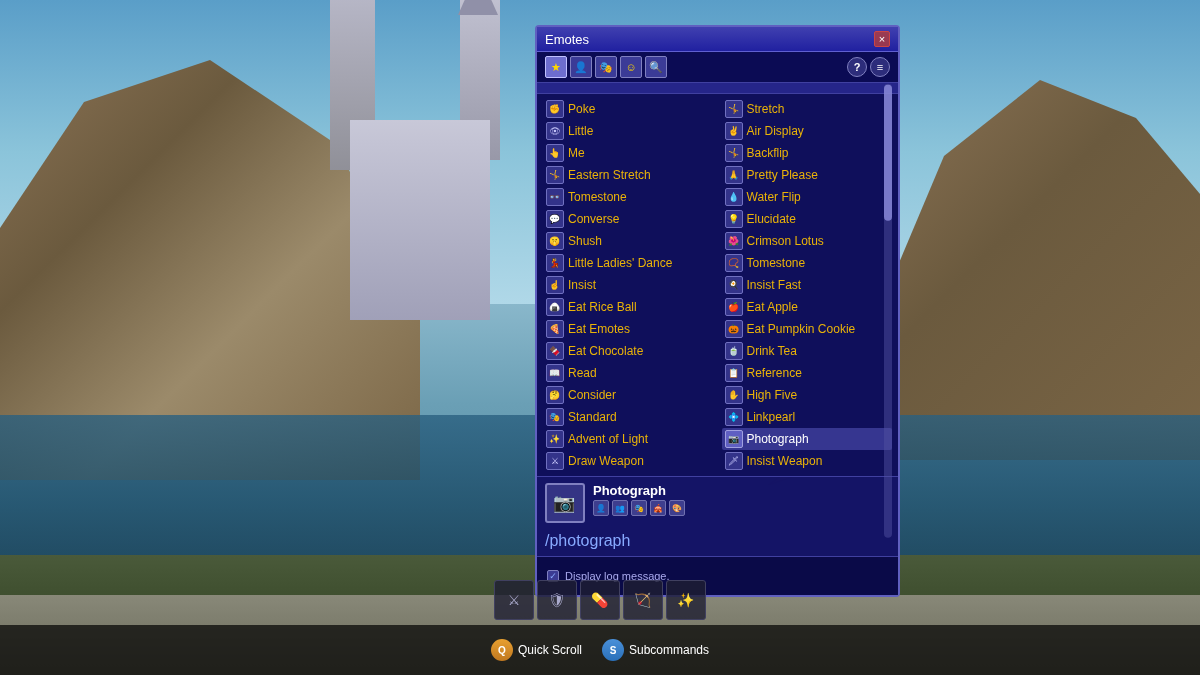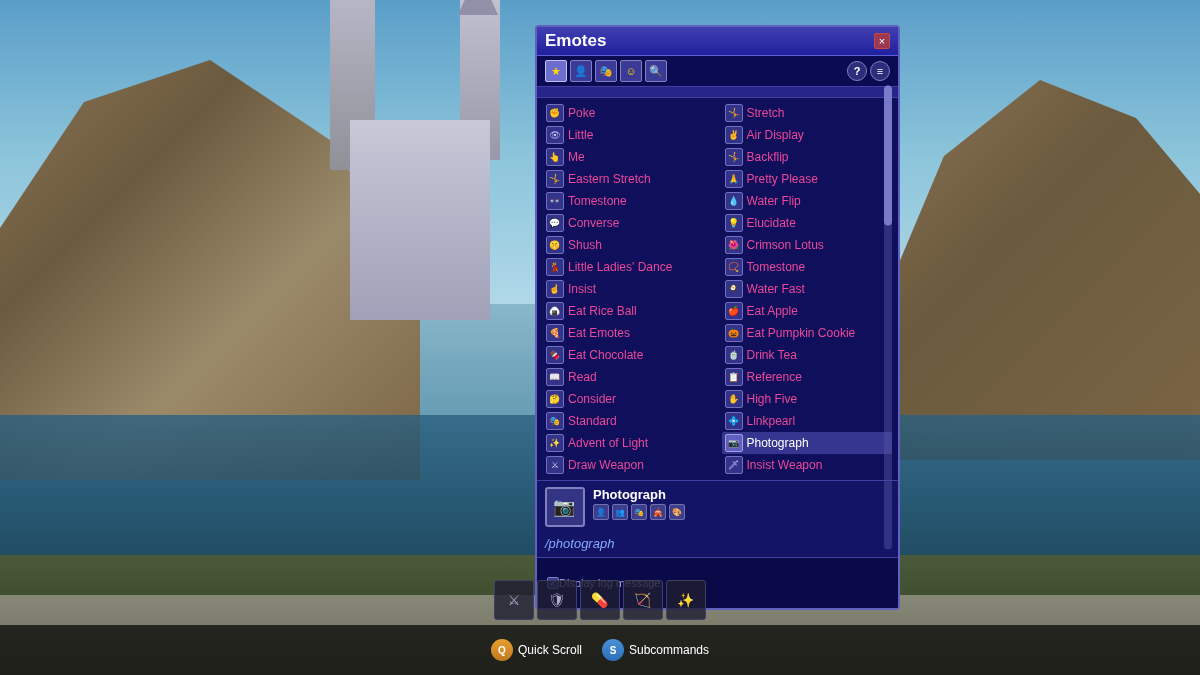--- a/index.html
+++ b/index.html
@@ -172,22 +172,22 @@
       display: flex;
       align-items: center;
       justify-content: space-between;
       background: linear-gradient(180deg, #4040b0 0%, #2020a0 100%);
       padding: 4px 8px;
       border-bottom: 1px solid #6060d0;
     }
 
     .panel-title {
       color: #ffffff;
-      font-size: 17px;
-      font-weight: bold;
+      font-size: 13px;
+      font-weight: normal;
     }
 
     .panel-close-btn {
       color: #ffffff;
       font-size: 14px;
       cursor: pointer;
       background: rgba(180,60,60,0.8);
       border: 1px solid #cc4444;
       width: 16px;
       height: 16px;
@@ -311,21 +311,21 @@
       font-size: 9px;
       color: #ccccff;
     }
 
     .emote-icon.highlight {
       background: rgba(100, 100, 200, 0.9);
       border-color: #a0a0e0;
     }
 
     .emote-name {
-      color: #ec4899;
+      color: #eab308;
       font-size: 12px;
       white-space: nowrap;
     }
 
     .emote-item.selected .emote-name {
       color: #ffffff;
     }
 
     
     .detail-panel {
@@ -380,32 +380,32 @@
       border-radius: 2px;
       display: flex;
       align-items: center;
       justify-content: center;
       font-size: 8px;
       color: #aaaaee;
     }
 
     .detail-command {
       color: #88aaff;
-      font-size: 13px;
+      font-size: 16px;
       margin-top: 9px;
-      font-style: italic;
     }
 
     
     .bottom-bar {
       background: rgba(10, 10, 70, 0.95);
       border-top: 1px solid #4040a0;
-      padding: 19px 10px;
-      display: flex;
-      align-items: center;
+      padding: 13px 10px;
+      display: flex;
+      align-items: center;
+      gap: 6px;
     }
 
     .bottom-checkbox {
       width: 12px;
       height: 12px;
       background: rgba(80,80,180,0.7);
       border: 1px solid #8080c0;
       border-radius: 2px;
       display: flex;
       align-items: center;
@@ -658,21 +658,21 @@
         <div class="emote-item">
           <div class="emote-icon">🌺</div>
           <span class="emote-name">Crimson Lotus</span>
         </div>
         <div class="emote-item">
           <div class="emote-icon">📿</div>
           <span class="emote-name">Tomestone</span>
         </div>
         <div class="emote-item">
           <div class="emote-icon">🍳</div>
-          <span class="emote-name">Water Fast</span>
+          <span class="emote-name">Insist Fast</span>
         </div>
         <div class="emote-item">
           <div class="emote-icon">🍎</div>
           <span class="emote-name">Eat Apple</span>
         </div>
         <div class="emote-item">
           <div class="emote-icon">🎃</div>
           <span class="emote-name">Eat Pumpkin Cookie</span>
         </div>
         <div class="emote-item">

